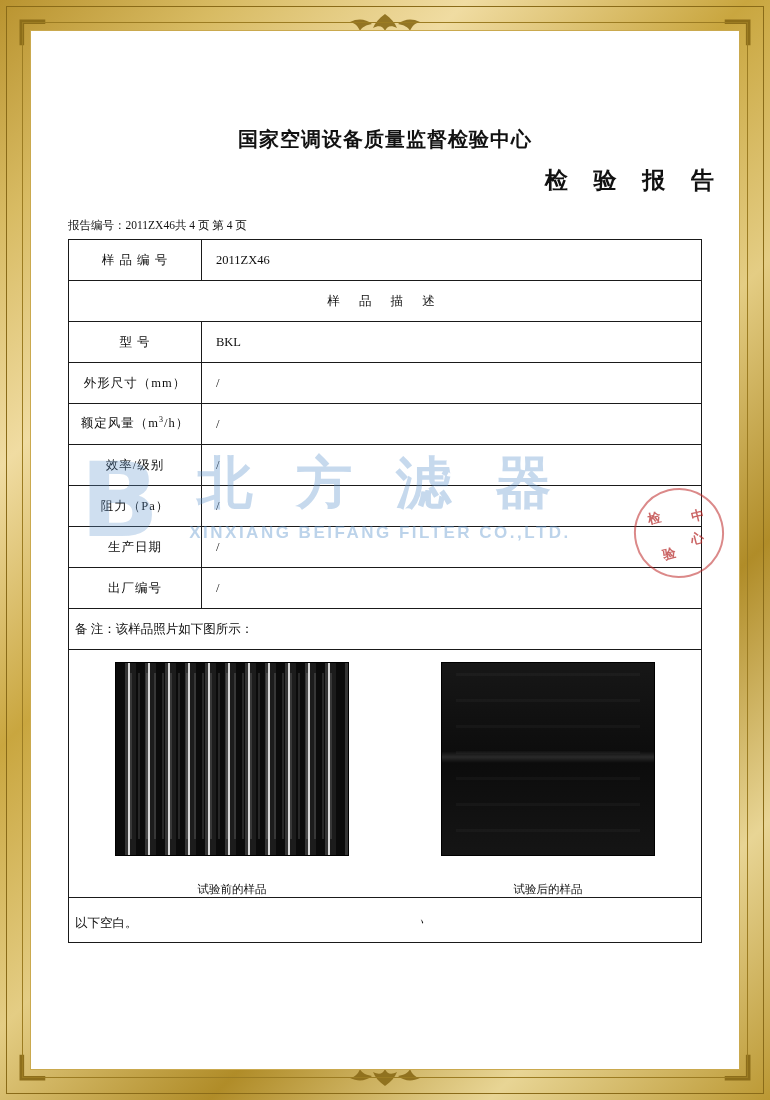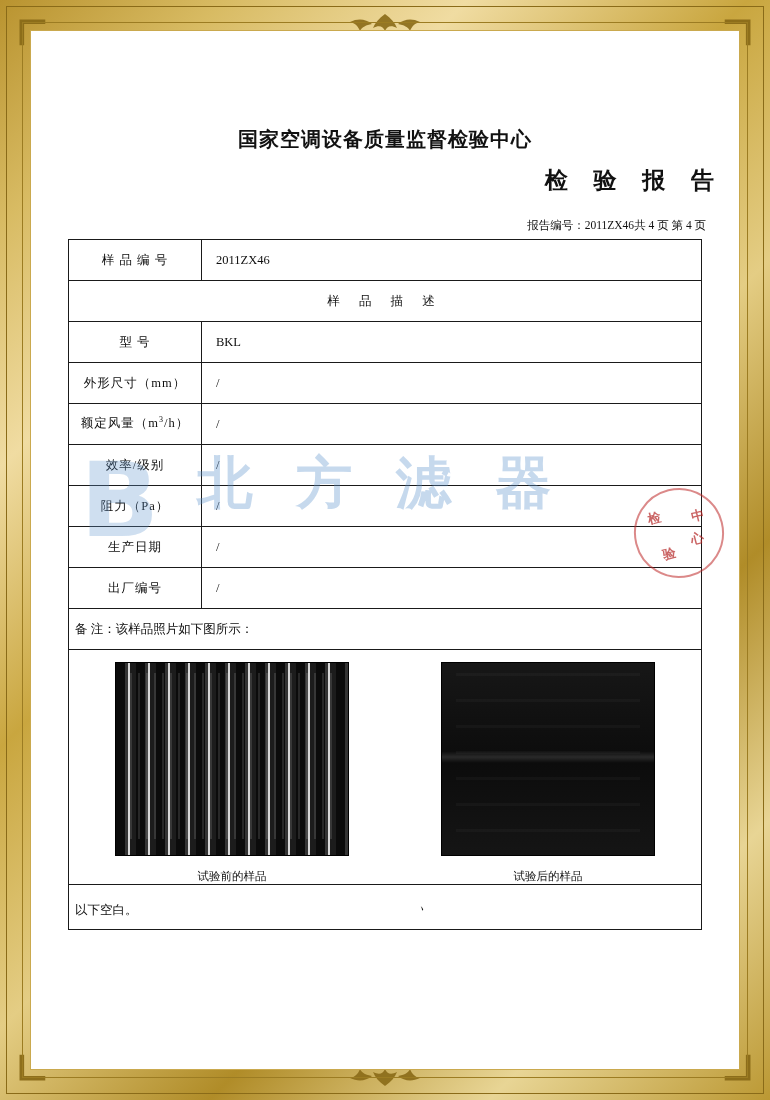--- a/index.html
+++ b/index.html
@@ -89,21 +89,21 @@
     text-align: right;
     font-size: 23px;
     font-weight: bold;
     letter-spacing: 10px;
     margin-top: 12px;
     color: #111;
   }
 
   .meta-row {
     display:flex;
-    justify-content: flex-end;
+    justify-content: flex-start;
     align-items: flex-end;
     font-size: 11.5px;
     margin-top: 22px;
     padding: 0 18px 0 22px;
     color:#111;
   }
   .meta-left { letter-spacing: 0px; }
   .meta-right { letter-spacing: 0px; }
 
   
@@ -195,21 +195,21 @@
       repeating-linear-gradient(90deg, rgba(255,255,255,.22) 0 2px, rgba(0,0,0,0) 2px 8px);
     opacity:.55;
   }
   .photo-img.b::before{
     background:
       repeating-linear-gradient(180deg, rgba(255,255,255,.06) 0 3px, rgba(0,0,0,0) 3px 26px);
     opacity:.5;
   }
   .photo-cap {
     font-size: 11.5px;
-    margin-top: 13px;
+    margin-top: 26px;
     color:#111;
   }
   .stray-mark{
     position:absolute;
     left: 352px;
     bottom: 14px;
     font-size: 16px;
     color:#111;
     transform: rotate(18deg);
   }
@@ -426,20 +426,21 @@
         <td class="tail-cell" colspan="2">以下空白。</td>
       </tr>
     </tbody>
       </table>
   </div>
 </div>
 
 <div class="watermark">
   <div class="wm-logo">B</div>
   <div class="wm-text">北 方 滤 器</div>
+  <div class="wm-sub">XINXIANG BEIFANG FILTER CO.,LTD.</div>
 </div>
 
 <div class="stamp">
   <span class="s1">检</span>
   <span class="s2">中</span>
   <span class="s3">验</span>
   <span class="s4">心</span>
 </div>
 
 </body></html>

